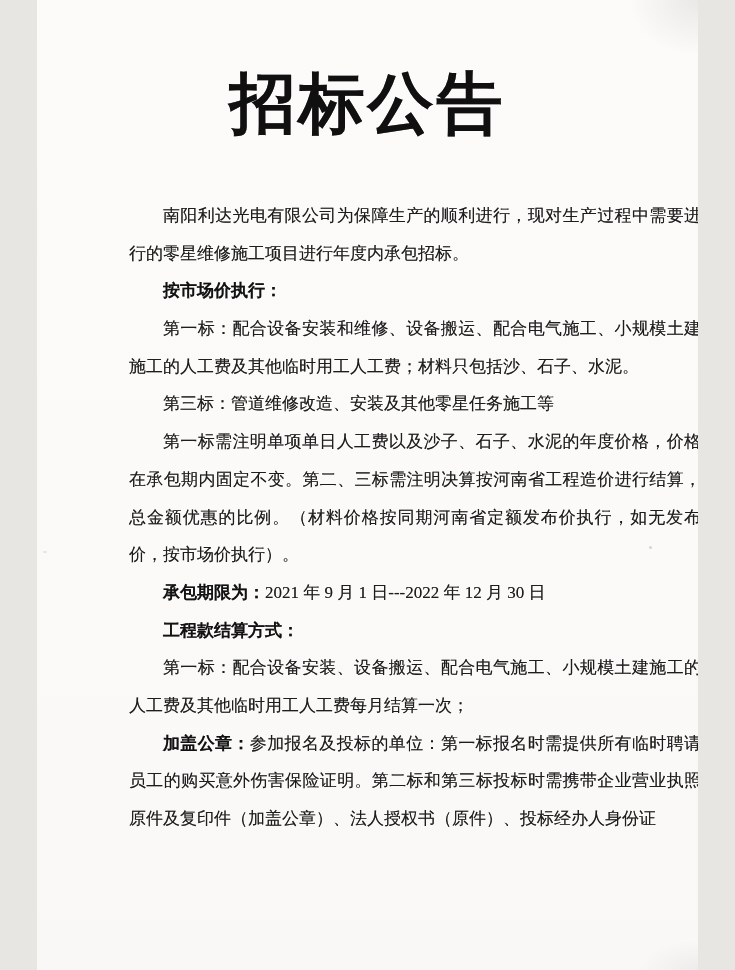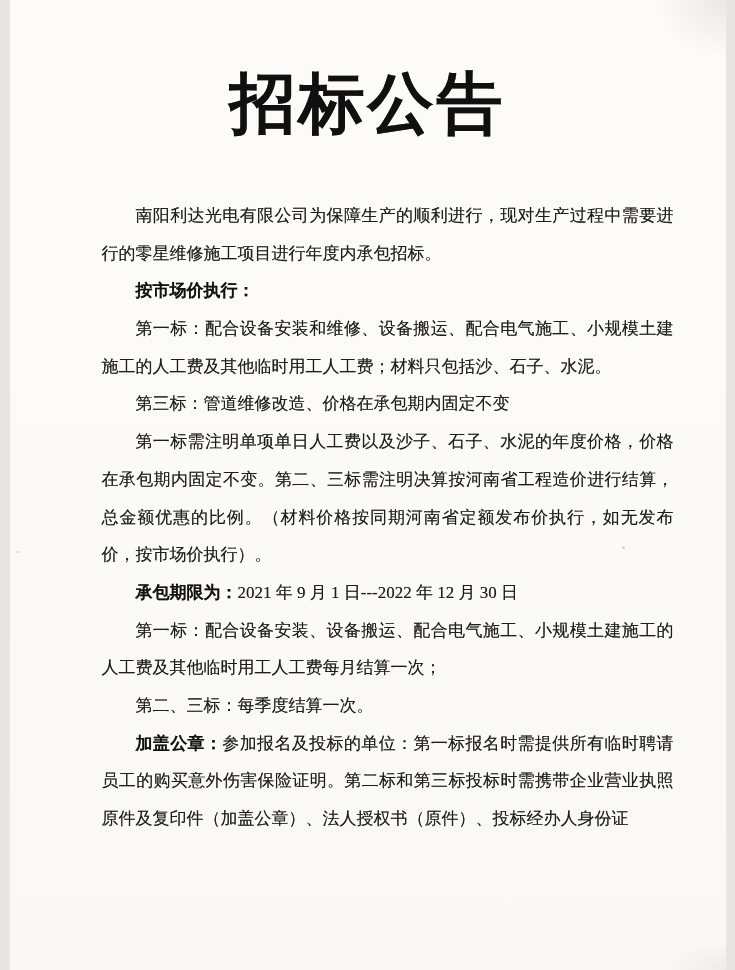--- a/index.html
+++ b/index.html
@@ -7,21 +7,21 @@
     --ink:#1d1d1d;
   }
   html,body{
     margin:0;
     padding:0;
     background:#e8e6e2;
     font-family:"Liberation Serif","DejaVu Serif",serif;
   }
   .page{
     position:relative;
-    width:716px;
+    width:661px;
     height:970px;
     margin:0 auto;
     overflow:hidden;
     background:linear-gradient(180deg,#fcfbfa 0%,var(--paper) 55%,#faf8f6 100%);
     color:var(--ink);
   }
   
   .corner-shade-tr{
     position:absolute;top:0;right:0;width:70px;height:56px;
     background:radial-gradient(ellipse at top right,rgba(120,120,120,0.14),rgba(120,120,120,0) 70%);
@@ -85,26 +85,26 @@
   <h1 class="doc-title">招标公告</h1>
 
   <div class="doc-body">
   <p class="para"><b class="para-lead"></b><span>南阳利达光电有限公司为保障生产的顺利进行，现对生产过程中需要进行的零星维修施工项目进行年度内承包招标。</span></p>
 
   <p class="para"><b class="para-lead">按市场价执行：</b><span></span></p>
 
   <p class="para"><b class="para-lead"></b><span>第一标：配合设备安装和维修、设备搬运、配合电气施工、小规模土建施工的人工费及其他临时用工人工费；材料只包括沙、石子、水泥。</span></p>
 
 
-  <p class="para"><b class="para-lead"></b><span>第三标：管道维修改造、价格在承包期内固定不变</span></p>
+  <p class="para"><b class="para-lead"></b><span>第三标：管道维修改造、安装及其他零星任务施工等</span></p>
 
   <p class="para"><b class="para-lead"></b><span>第一标需注明单项单日人工费以及沙子、石子、水泥的年度价格，价格在承包期内固定不变。第二、三标需注明决算按河南省工程造价进行结算，总金额优惠的比例。（材料价格按同期河南省定额发布价执行，如无发布价，按市场价执行）。</span></p>
 
   <p class="para"><b class="para-lead">承包期限为：</b><span>2021 年 9 月 1 日---2022 年 12 月 30 日</span></p>
 
+  <p class="para"><b class="para-lead">工程款结算方式：</b><span></span></p>
 
   <p class="para"><b class="para-lead"></b><span>第一标：配合设备安装、设备搬运、配合电气施工、小规模土建施工的人工费及其他临时用工人工费每月结算一次；</span></p>
 
-  <p class="para"><b class="para-lead"></b><span>第二、三标：每季度结算一次。</span></p>
 
   <p class="para"><b class="para-lead">加盖公章：</b><span>参加报名及投标的单位：第一标报名时需提供所有临时聘请员工的购买意外伤害保险证明。第二标和第三标投标时需携带企业营业执照原件及复印件（加盖公章）、法人授权书（原件）、投标经办人身份证</span></p>
 </div>
 </div>
 
 </body></html>

